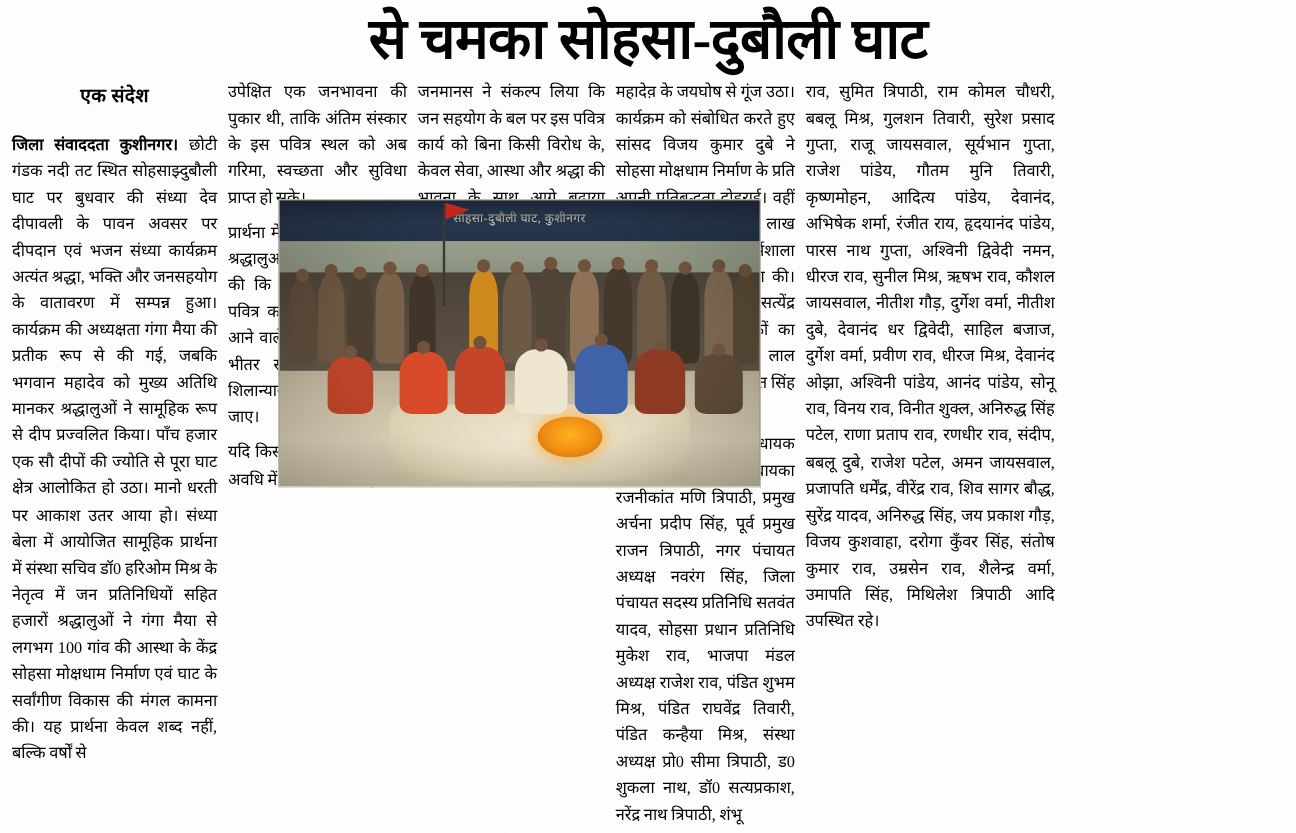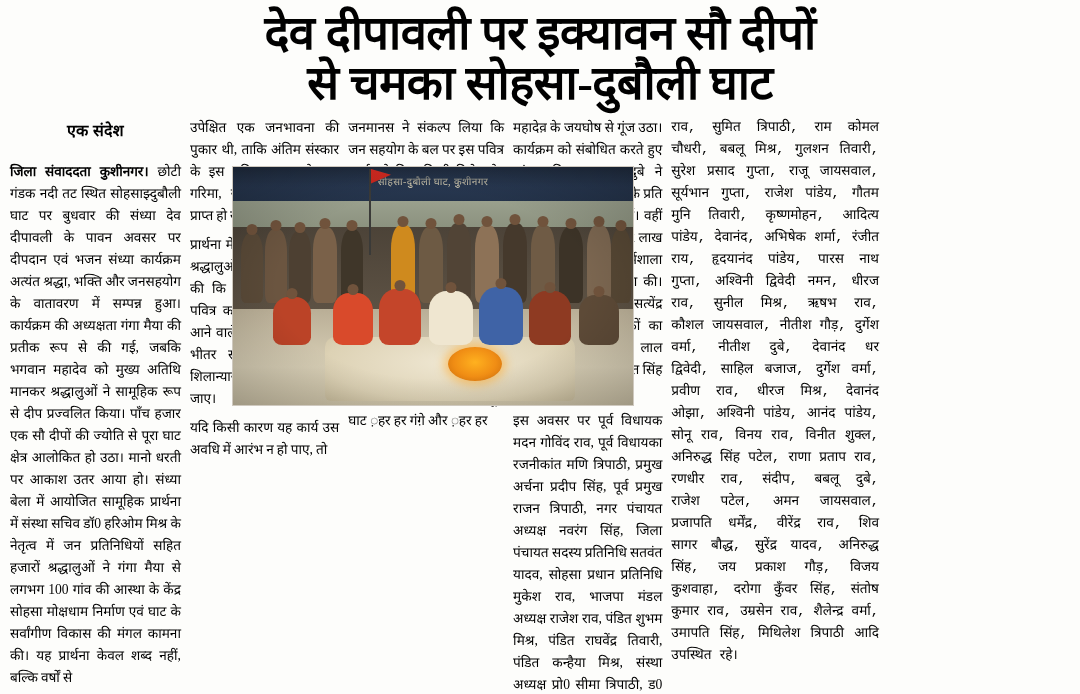--- a/index.html
+++ b/index.html
@@ -187,34 +187,33 @@
     height: 20px;
     background: linear-gradient(180deg,#1f2b3d 0%, rgba(31,43,61,0) 100%);
   }
   .ph-vignette {
     position: absolute;
     inset: 0;
     background: radial-gradient(ellipse at 50% 50%, rgba(0,0,0,0) 55%, rgba(0,0,0,0.22) 100%);
   }
   
   .names {
-    font-family: Liberation Mono, monospace;
+    font-family: Liberation Serif, serif;
     font-size: 13.6px;
     line-height: 1.62;
     text-align: justify;
     margin: 0;
   }
 </style>
 </head>
 <body>
 
 <div id="page">
 
   <div class="headline">
-    <div class="headline-line l1">देव दीपावली पर इक्यावन सौ दीपों</div>
     <div class="headline-line l2">से चमका सोहसा-दुबौली घाट</div>
   </div>
 
   <div class="columns">
 
     <div class="col col-1">
       <div class="kicker">एक संदेश</div>
       <p class="body first"><span class="byline">जिला संवाददता कुशीनगर।</span> <span>छोटी गंडक नदी तट स्थित सोहसाझ्दुबौली घाट पर बुधवार की संध्या देव दीपावली के पावन अवसर पर दीपदान एवं भजन संध्या कार्यक्रम अत्यंत श्रद्धा, भक्ति और जनसहयोग के वातावरण में सम्पन्न हुआ। कार्यक्रम की अध्यक्षता गंगा मैया की प्रतीक रूप से की गई, जबकि भगवान महादेव को मुख्य अतिथि मानकर श्रद्धालुओं ने सामूहिक रूप से दीप प्रज्वलित किया। पाँच हजार एक सौ दीपों की ज्योति से पूरा घाट क्षेत्र आलोकित हो उठा। मानो धरती पर आकाश उतर आया हो। संध्या बेला में आयोजित सामूहिक प्रार्थना में संस्था सचिव डॉ0 हरिओम मिश्र के नेतृत्व में जन प्रतिनिधियों सहित हजारों श्रद्धालुओं ने गंगा मैया से लगभग 100 गांव की आस्था के केंद्र सोहसा मोक्षधाम निर्माण एवं घाट के सर्वांगीण विकास की मंगल कामना की। यह प्रार्थना केवल शब्द नहीं, बल्कि वर्षों से</span></p>
     </div>
 

